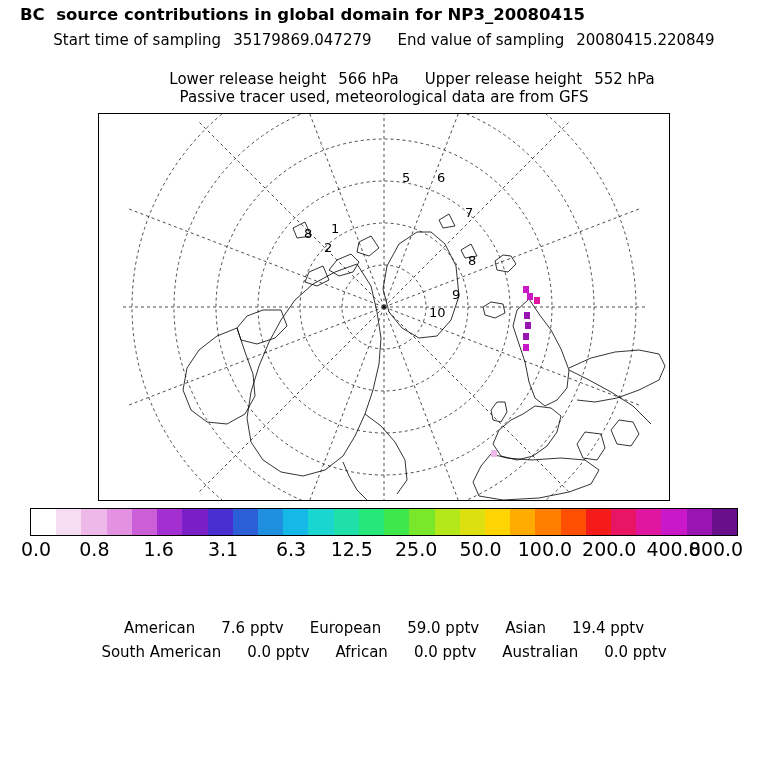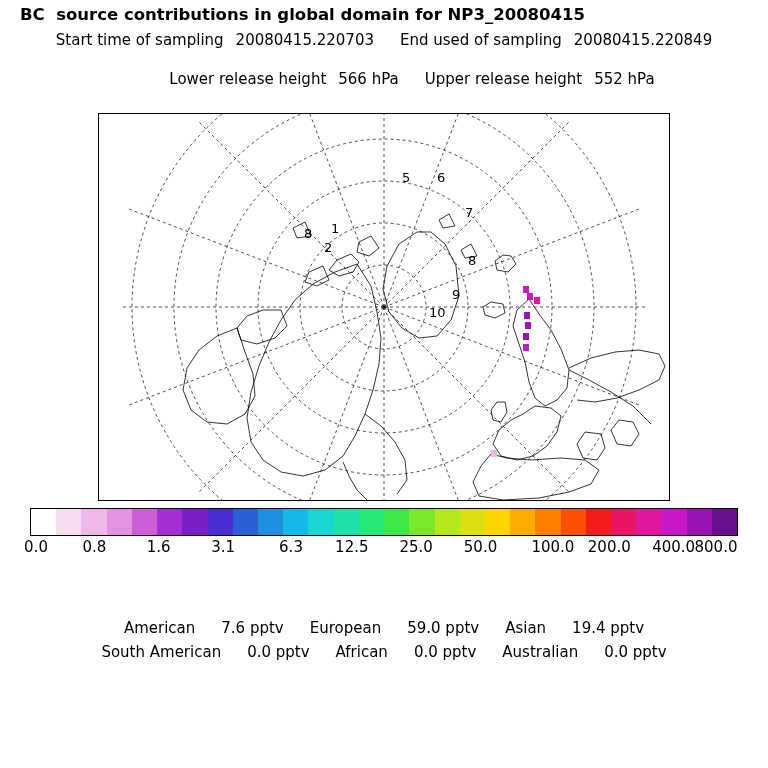--- a/index.html
+++ b/index.html
@@ -71,21 +71,21 @@
   .cbar-cell { flex: 1 1 0; height: 100%; }
   .cbar-ticks {
     position: absolute;
     left: 0;
     top: 538px;
     width: 768px;
     height: 18px;
   }
   .cbar-ticks span {
     position: absolute;
-    font-size: 15px;
+    font-size: 19px;
     transform: translateX(-50%);
     white-space: pre;
   }
   .cbar-unit {
     position: absolute;
     width: 768px;
     top: 561px;
     text-align: center;
     font-size: 15px;
     white-space: pre;
@@ -112,24 +112,25 @@
     fill: #000000;
   }
 </style>
 </head>
 <body>
 
 <div class="page">
 
   <div class="title">BC  source contributions in global domain for NP3_20080415</div>
 
-  <div class="hdr-line hdr-1"><span>Start time of sampling</span><span class="gap-mid"></span><span>20080415.220703</span><span class="gap-wide"></span><span>End used of sampling</span><span class="gap-mid"></span><span>20080415.220849</span></div>
+  <div class="hdr-line hdr-1"><span>Start time of sampling</span><span class="gap-mid"></span><span>35179869.047279</span><span class="gap-wide"></span><span>End value of sampling</span><span class="gap-mid"></span><span>20080415.220849</span></div>
 
   <div class="hdr-line hdr-2"><span>Lower release height</span><span class="gap-mid"></span><span>566 hPa</span><span class="gap-wide"></span><span>Upper release height</span><span class="gap-mid"></span><span>552 hPa</span></div>
 
+  <div class="hdr-line hdr-3">Passive tracer used, meteorological data are from GFS</div>
 
   <div class="map-box">
     <svg class="map-svg" width="570" height="386" viewBox="0 0 570 386">
 
       <g fill="none" stroke="#000000" stroke-width="0.7" stroke-dasharray="3,3">
         <circle cx="285" cy="193" r="42"></circle>
         <circle cx="285" cy="193" r="84"></circle>
         <circle cx="285" cy="193" r="126"></circle>
         <circle cx="285" cy="193" r="168"></circle>
         <circle cx="285" cy="193" r="210"></circle>
@@ -254,21 +255,21 @@
     </div>
   <div class="cbar-ticks">
       <span style="left: 36px;">0.0</span>
       <span style="left: 94.3636px; text-align: center;">0.8</span>
       <span style="left: 158.727px;">1.6</span>
       <span style="left: 223.091px; text-align: right;">3.1</span>
       <span style="left: 291px;">6.3</span>
       <span style="left: 351.818px;">12.5</span>
       <span style="left: 416.182px;">25.0</span>
       <span style="left: 480.545px;">50.0</span>
-      <span style="left: 544.909px; margin-left: 8px;">100.0</span>
+      <span style="left: 544.909px;">100.0</span>
       <span style="left: 609.273px;">200.0</span>
       <span style="left: 673.636px;">400.0</span>
       <span style="left: 716px;">800.0</span>
     </div>
 
 
   <div class="foot foot-2"><span class="lbl">American</span><span class="gap-wide"></span><span class="val">7.6 pptv</span><span class="gap-wide"></span><span class="lbl">European</span><span class="gap-wide"></span><span class="val">59.0 pptv</span><span class="gap-wide"></span><span class="lbl">Asian</span><span class="gap-wide"></span><span class="val">19.4 pptv</span></div>
 
   <div class="foot foot-3"><span class="lbl">South American</span><span class="gap-wide"></span><span class="val">0.0 pptv</span><span class="gap-wide"></span><span class="lbl">African</span><span class="gap-wide"></span><span class="val">0.0 pptv</span><span class="gap-wide"></span><span class="lbl">Australian</span><span class="gap-wide"></span><span class="val">0.0 pptv</span></div>
 

